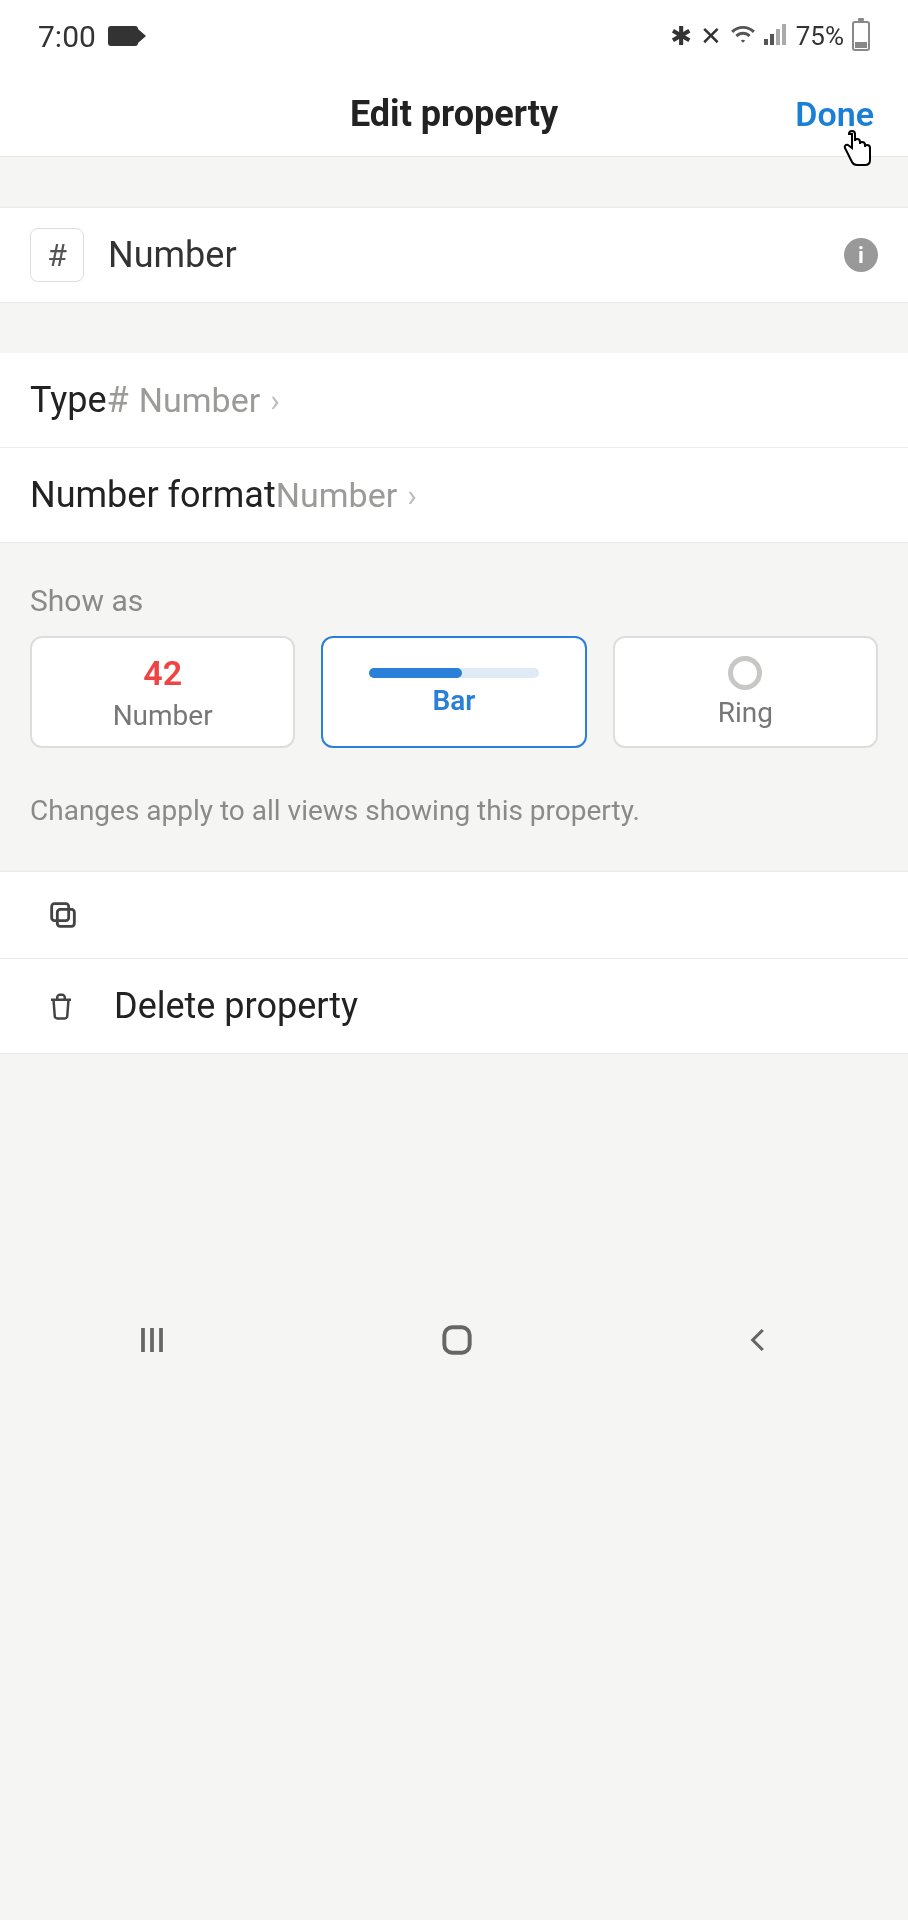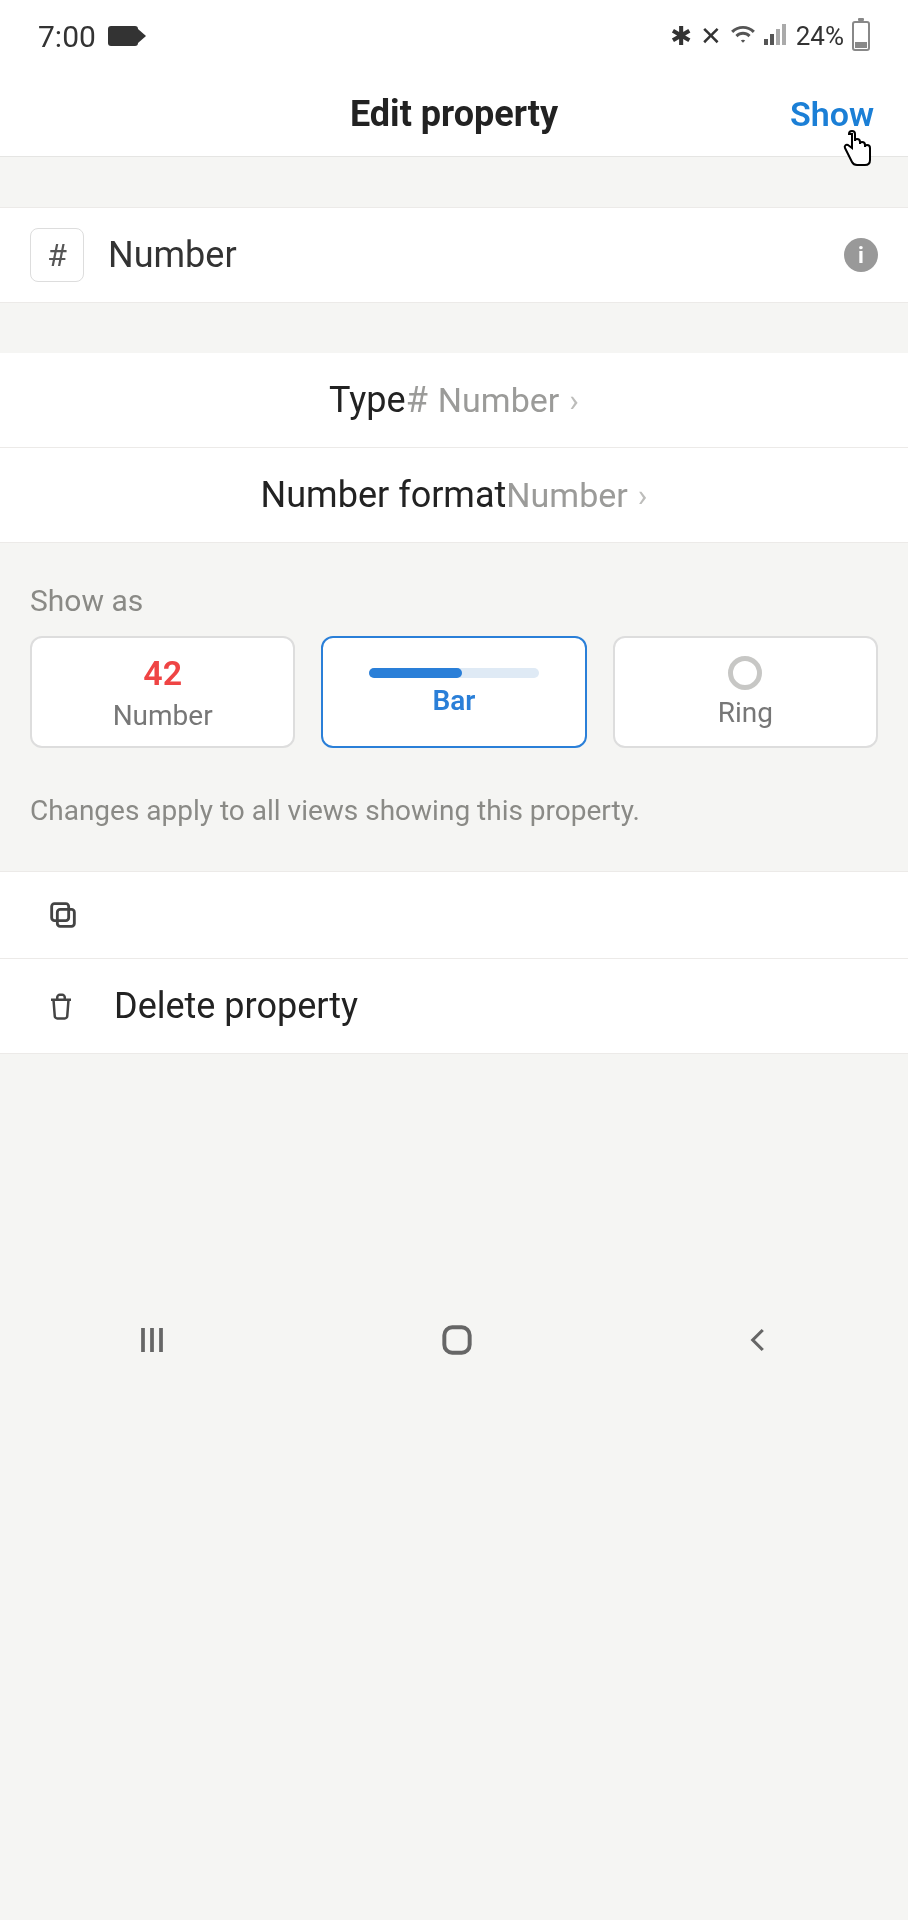--- a/index.html
+++ b/index.html
@@ -24,21 +24,21 @@
 
   .gap { height: 50px; background:#f5f5f3; }
 
   
   .row { background:#fff; padding: 20px 30px; display:flex; align-items:center; border-top:1px solid #eceae8; border-bottom:1px solid #eceae8; }
   .icon-box { width:54px; height:54px; border:1px solid #ddd; border-radius:8px; display:flex; align-items:center; justify-content:center; font-size:32px; color:#555; margin-right:24px; }
   .prop-name { font-size:36px; color:#333; flex:1; }
   .info-circle { width:34px; height:34px; border-radius:50%; background:#999; color:#fff; display:flex; align-items:center; justify-content:center; font-size:22px; font-weight:bold; }
 
   
-  .setting-row { background:#fff; padding: 26px 30px; display:flex; align-items:center; justify-content:center; border-bottom:1px solid #eceae8; }
+  .setting-row { background:#fff; padding: 26px 30px; display:flex; align-items:center; justify-content:flex-start; border-bottom:1px solid #eceae8; }
   .setting-row:first-of-type { border-top:1px solid #eceae8; }
   .setting-label { font-size:36px; color:#222; }
   .setting-value { display:flex; align-items:center; gap:10px; color:#9b9b99; font-size:34px; }
   .hash { font-size:36px; color:#9b9b99; }
   .chev { font-size:32px; color:#bdbdbb; }
 
   
   .section-pad { padding: 40px 30px 10px; }
   .section-title { font-size:30px; color:#8a8a86; margin-bottom:18px; }
   .option-row { display:flex; gap:26px; }
@@ -94,28 +94,28 @@
           </svg>
       </span>
       <span>
         <svg width="24" height="22" viewBox="0 0 24 22">
             <rect x="0" y="16" width="4" height="6" fill="#555"></rect>
             <rect x="6" y="11" width="4" height="11" fill="#555"></rect>
             <rect x="12" y="6" width="4" height="16" fill="#aaa"></rect>
             <rect x="18" y="1" width="4" height="21" fill="#aaa"></rect>
           </svg>
       </span>
-      <span>24%</span>
+      <span>75%</span>
       <span class="batt"></span>
     </div>
   </div>
 
   <div class="header">
     <div class="header-title">Edit property</div>
-    <div class="header-done">Show</div>
+    <div class="header-done">Done</div>
     <svg class="pointer" width="40" height="44" viewBox="0 0 40 44">
       <path d="M14 6 v14 l-4 -3 c-2 -1 -4 1 -3 3 l7 14 c1 2 3 3 5 3 h8 c3 0 5 -2 5 -5 v-12 c0 -2 -1 -3 -3 -3 c-1 0 -2 1 -2 2 v-2 c0 -2 -1 -3 -3 -3 c-1 0 -2 1 -2 2 v-2 c0 -2 -1 -3 -3 -3 c-1 0 -2 1 -2 2 V6 c0 -2 -1 -3 -3 -3 c-2 0 -3 1 -3 3 z" fill="#fff" stroke="#000" stroke-width="2"></path>
     </svg>
   </div>
 
   <div class="gap"></div>
 
   <div class="row">
     <div class="icon-box">#</div>
     <div class="prop-name">Number</div>

